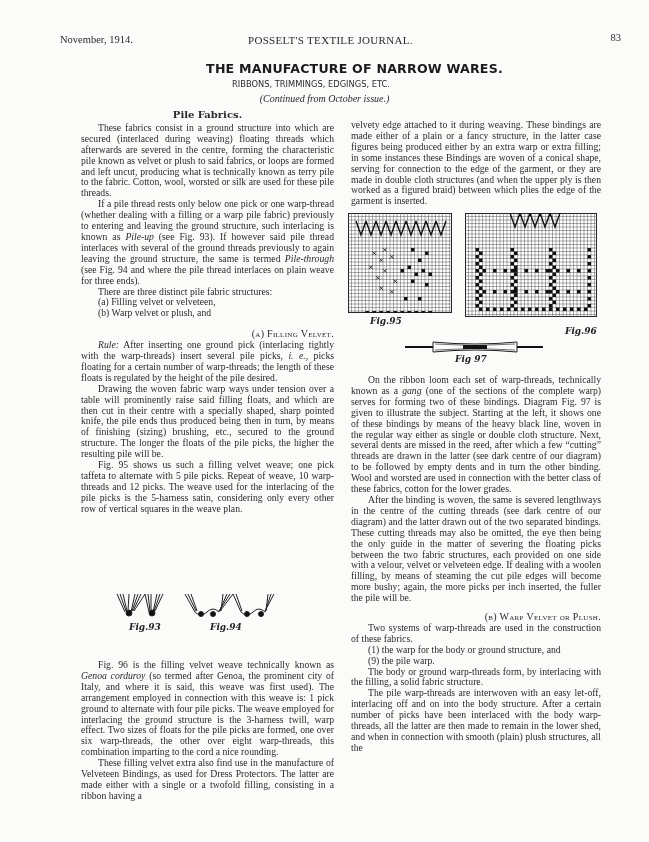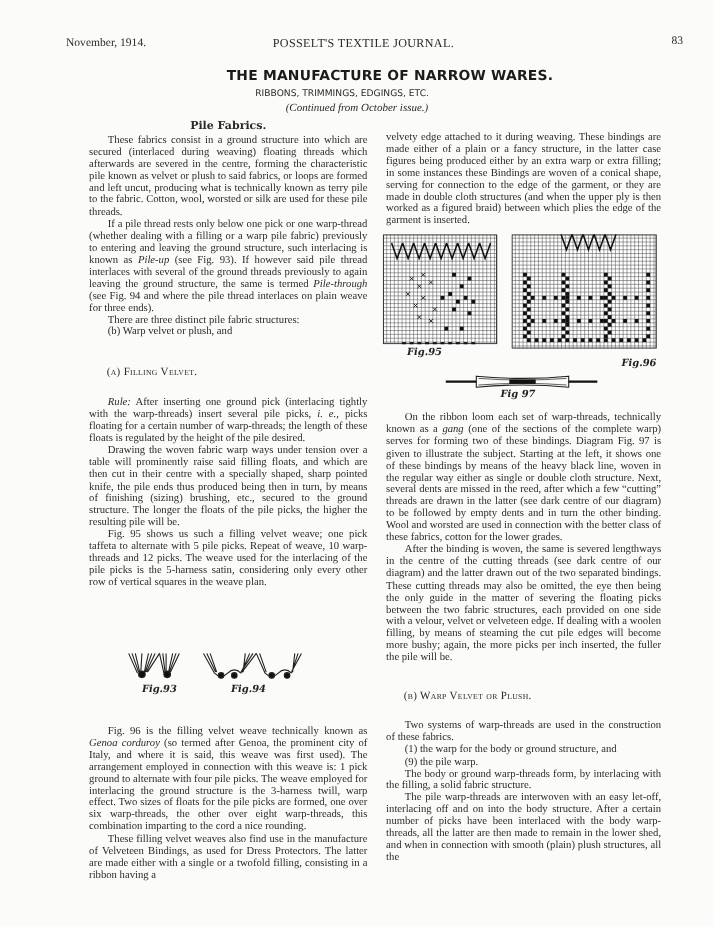--- a/index.html
+++ b/index.html
@@ -14,21 +14,21 @@
   .title { position: absolute; top: 61px; left: 0; width: 649px; text-align: center; font-family: "DejaVu Sans", sans-serif; font-weight: bold; font-size: 12.6px; letter-spacing: 0.2px; color: #1b1b1b; padding-left: 30px; }
   .subtitle { position: absolute; top: 79px; left: 0; width: 622px; text-align: center; font-family: "DejaVu Sans", sans-serif; font-weight: normal; font-size: 8.3px; color: #2b2b2b; }
   .continued { position: absolute; top: 93px; left: 0; width: 649px; text-align: center; font-style: italic; font-size: 10px; }
   .col { position: absolute; font-size: 9.7px; line-height: 10.9px; text-align: justify; }
   .col p { margin: 0; text-indent: 17px; }
   .col p.noindent { text-indent: 0; }
   .col p.item { text-indent: 17px; }
   .left { left: 81px; width: 253px; }
   .right { left: 351px; width: 250px; }
   .sec-head { text-align: center; font-family: "DejaVu Serif", serif; font-weight: bold; font-size: 10px; margin: 0 0 2px 0; }
-  .sub-head { text-align: left; font-variant: small-caps; font-size: 10px; margin: 16px; letter-spacing: 0.3px; }
+  .sub-head { text-align: right; font-variant: small-caps; font-size: 10px; margin: 0; letter-spacing: 0.3px; }
   .fig { position: absolute; }
   .fig-caption { font-family: "DejaVu Serif", serif; font-style: italic; font-weight: bold; font-size: 9px; position: absolute; color: #222; }
 </style>
 </head>
 <body>
 
 <div class="running-head">
   <span class="rh-date">November, 1914.</span>
   <span class="rh-journal">POSSELT'S TEXTILE JOURNAL.</span>
   <span class="rh-page">83</span>
@@ -36,20 +36,21 @@
 
 <div class="title">THE MANUFACTURE OF NARROW WARES.</div>
 <div class="subtitle">RIBBONS, TRIMMINGS, EDGINGS, ETC.</div>
 <div class="continued">(Continued from October issue.)</div>
 
 <div class="col left" style="top:110px;">
   <div class="sec-head">Pile Fabrics.</div>
   <p>These fabrics consist in a ground structure into which are secured (interlaced during weaving) floating threads which afterwards are severed in the centre, forming the characteristic pile known as velvet or plush to said fabrics, or loops are formed and left uncut, producing what is technically known as terry pile to the fabric. Cotton, wool, worsted or silk are used for these pile threads.</p>
   <p><span>If a pile thread rests only below one pick or one warp-thread (whether dealing with a filling or a warp pile fabric) previously to entering and leaving the ground structure, such interlacing is known as </span><em>Pile-up</em><span> (see Fig. 93). If however said pile thread interlaces with several of the ground threads previously to again leaving the ground structure, the same is termed </span><em>Pile-through</em><span> (see Fig. 94 and where the pile thread interlaces on plain weave for three ends).</span></p>
   <p>There are three distinct pile fabric structures:</p>
+  <p class="item">(a) Filling velvet or velveteen,</p>
   <p class="item">(b) Warp velvet or plush, and</p>
   <div style="height:10px"></div>
   <div class="sub-head">(a) Filling Velvet.</div>
   <p><em>Rule:</em><span> After inserting one ground pick (interlacing tightly with the warp-threads) insert several pile picks, </span><em>i. e.,</em><span> picks floating for a certain number of warp-threads; the length of these floats is regulated by the height of the pile desired.</span></p>
   <p>Drawing the woven fabric warp ways under tension over a table will prominently raise said filling floats, and which are then cut in their centre with a specially shaped, sharp pointed knife, the pile ends thus produced being then in turn, by means of finishing (sizing) brushing, etc., secured to the ground structure. The longer the floats of the pile picks, the higher the resulting pile will be.</p>
   <p>Fig. 95 shows us such a filling velvet weave; one pick taffeta to alternate with 5 pile picks. Repeat of weave, 10 warp-threads and 12 picks. The weave used for the interlacing of the pile picks is the 5-harness satin, considering only every other row of vertical squares in the weave plan.</p>
 </div>
 
 <div class="fig" style="left:115px; top:592px; width:160px; height:45px;text-align:center;">
   <svg width="160" height="30">
@@ -73,21 +74,21 @@
         <circle cx="146" cy="22" r="2.5" fill="#111"></circle>
       <path d="M150,20 L156,2 M150,19 L159,2 M151,19 L153,2"></path>
     </g>
   </svg>
   <span class="fig-caption" style="left:14px; top:30px;">Fig.93</span>
   <span class="fig-caption" style="left:95px; top:30px;">Fig.94</span>
 </div>
 
 <div class="col left" style="top:660px;">
   <p><span>Fig. 96 is the filling velvet weave technically known as </span><em>Genoa corduroy</em><span> (so termed after Genoa, the prominent city of Italy, and where it is said, this weave was first used). The arrangement employed in connection with this weave is: 1 pick ground to alternate with four pile picks. The weave employed for interlacing the ground structure is the 3-harness twill, warp effect. Two sizes of floats for the pile picks are formed, one over six warp-threads, the other over eight warp-threads, this combination imparting to the cord a nice rounding.</span></p>
-  <p>These filling velvet weaves also find use in the manufacture of Velveteen Bindings, as used for Dress Protectors. The latter are made either with a single or a twofold filling, consisting in a ribbon having a</p>
+  <p>These filling velvet extra also find use in the manufacture of Velveteen Bindings, as used for Dress Protectors. The latter are made either with a single or a twofold filling, consisting in a ribbon having a</p>
 </div>
 
 <div class="col right" style="top:110px;margin-top:10px;">
   <p class="noindent">velvety edge attached to it during weaving. These bindings are made either of a plain or a fancy structure, in the latter case figures being produced either by an extra warp or extra filling; in some instances these Bindings are woven of a conical shape, serving for connection to the edge of the garment, or they are made in double cloth structures (and when the upper ply is then worked as a figured braid) between which plies the edge of the garment is inserted.</p>
 </div>
 
 <div class="fig" style="left:348px; top:213px; width:110px; height:115px;">
   <svg id="fig95svg" width="106" height="100">
       <rect x="0.5" y="0.5" width="103" height="99" fill="#fff" stroke="#222"></rect>
       <line x1="3.5" x2="3.5" y1="0" y2="100" stroke="#555" stroke-width="0.5"></line>

